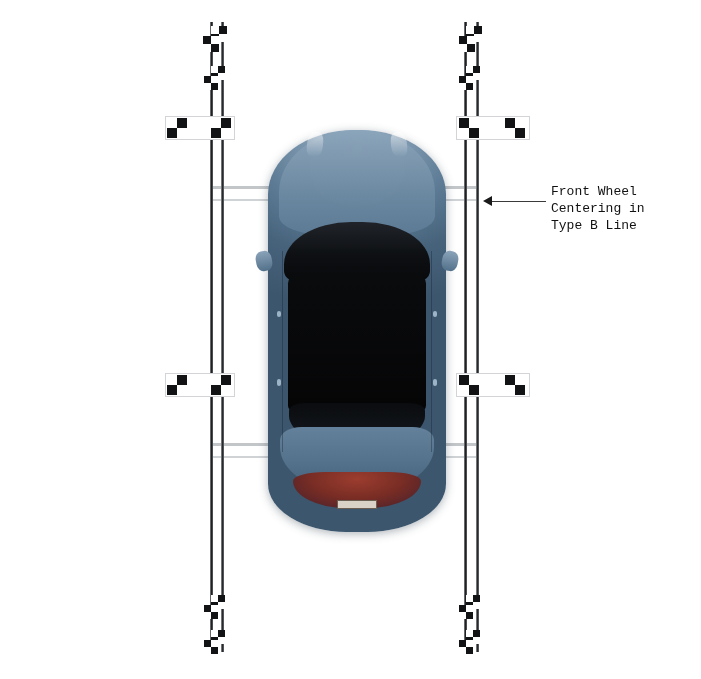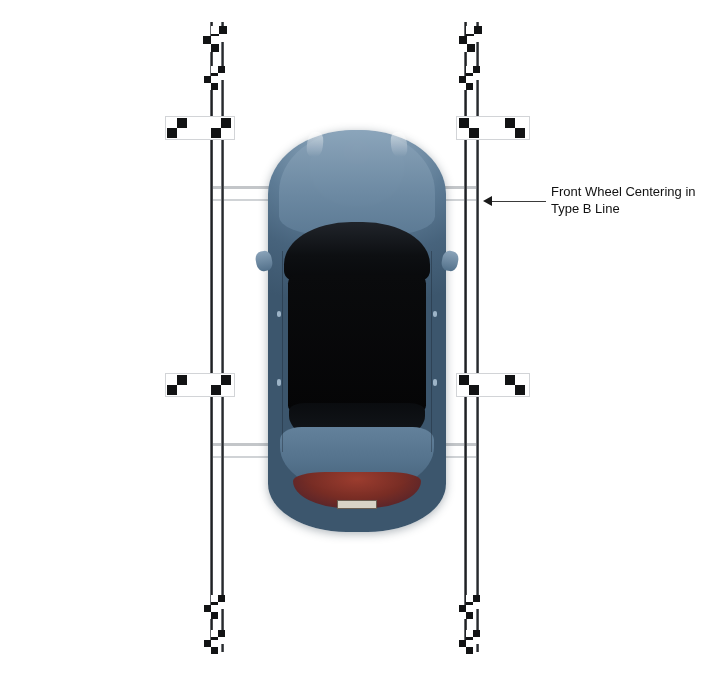--- a/index.html
+++ b/index.html
@@ -1,18 +1,18 @@
 <!DOCTYPE html>
 <html><head>
 <meta charset="utf-8">
 <style>
   html,body{margin:0;padding:0;background:#ffffff;}
   body{width:701px;height:679px;position:relative;overflow:hidden;
        font-family:"Liberation Sans", sans-serif;}
-  #stage{position:absolute;left:0;top:0;width:701px;height:679px;background:#fff;}
+  #stage{position:absolute;left:0;top:0;width:701px;height:679px;background:#fff;font-family:Liberation Mono, monospace;}
 
   
   .ref-line{position:absolute;height:3px;background:#b9bcc0;opacity:.85;}
   .ref-line.thin{height:2px;background:#c8cbcf;}
 
   
   .post{position:absolute;}
   .rail{position:absolute;top:0;width:3px;height:100%;
         background:linear-gradient(90deg,#8f9195 0%,#2b2d30 40%,#141517 60%,#6e7175 100%);}
   .rail.r2{background:linear-gradient(90deg,#9a9da1 0%,#35383c 40%,#1b1d1f 60%,#7a7d81 100%);}

